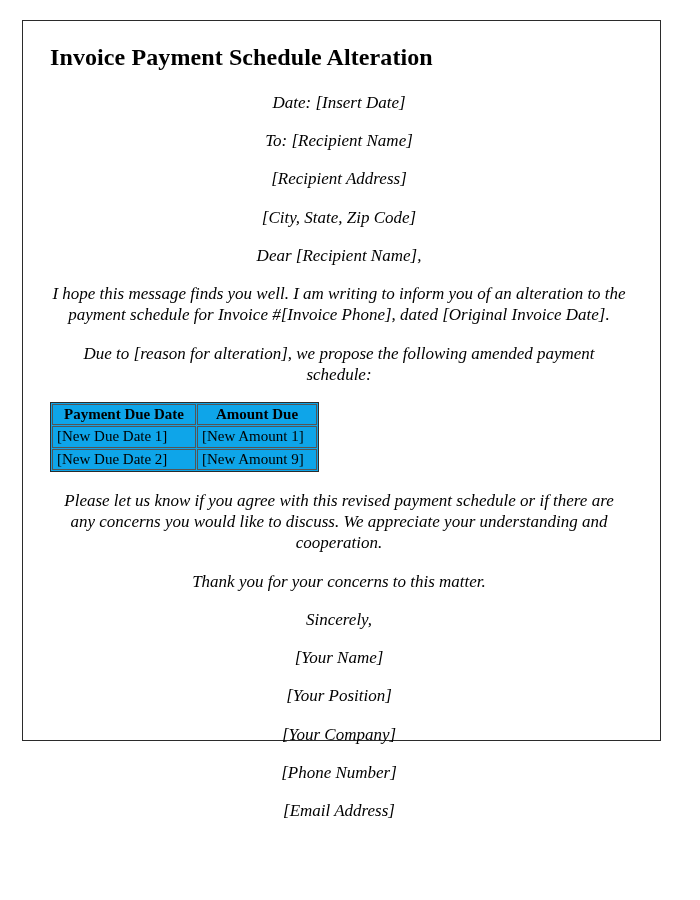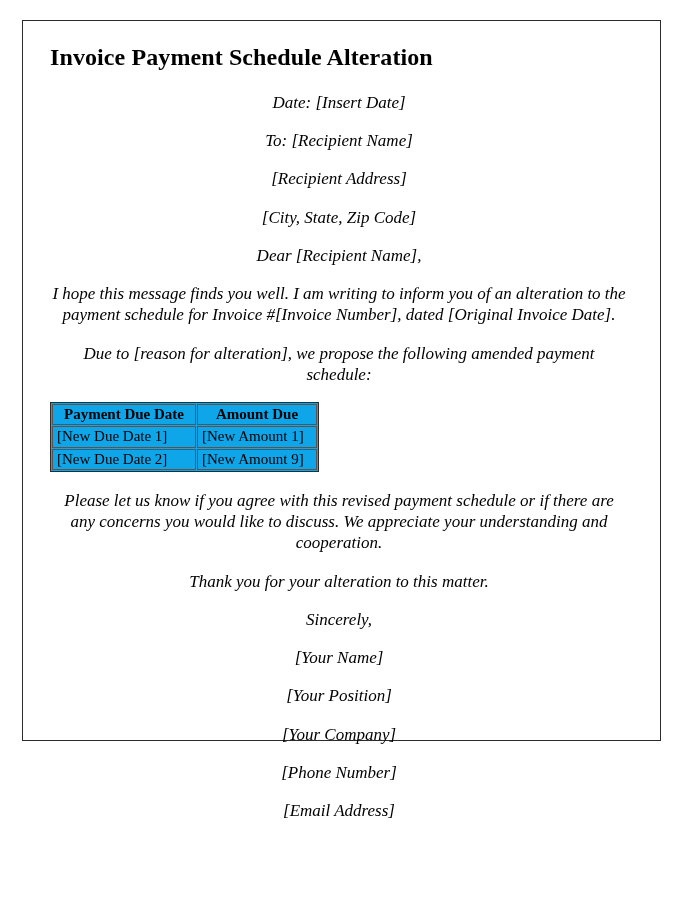--- a/index.html
+++ b/index.html
@@ -84,21 +84,21 @@
 <div class="page-frame">
   <div class="letter-body">
 
     <h1 class="doc-title">Invoice Payment Schedule Alteration</h1>
 
     <p class="para">Date: [Insert Date]</p>
     <p class="para">To: [Recipient Name]</p>
     <p class="para">[Recipient Address]</p>
     <p class="para">[City, State, Zip Code]</p>
     <p class="para">Dear [Recipient Name],</p>
-    <p class="para">I hope this message finds you well. I am writing to inform you of an alteration to the payment schedule for Invoice #[Invoice Number], dated [Original Invoice Date].</p>
+    <p class="para">I hope this message finds you well. I am writing to inform you of an alteration to the payment schedule for Invoice #[Invoice Phone], dated [Original Invoice Date].</p>
     <p class="para">Due to [reason for alteration], we propose the following amended payment schedule:</p>
 
     <table class="schedule-table">
       <thead>
         <tr>
           <th class="col-date">Payment Due Date</th>
           <th class="col-amount">Amount Due</th>
         </tr>
       </thead>
       <tbody>
@@ -107,21 +107,21 @@
           <td class="col-amount">[New Amount 1]</td>
         </tr>
         <tr>
           <td class="col-date">[New Due Date 2]</td>
           <td class="col-amount">[New Amount 9]</td>
         </tr>
       </tbody>
     </table>
 
     <p class="para">Please let us know if you agree with this revised payment schedule or if there are any concerns you would like to discuss. We appreciate your understanding and cooperation.</p>
-    <p class="para">Thank you for your alteration to this matter.</p>
+    <p class="para">Thank you for your concerns to this matter.</p>
     <p class="para">Sincerely,</p>
     <p class="para">[Your Name]</p>
     <p class="para">[Your Position]</p>
     <p class="para">[Your Company]</p>
     <p class="para">[Phone Number]</p>
     <p class="para">[Email Address]</p>
 
   </div>
 </div>
 

